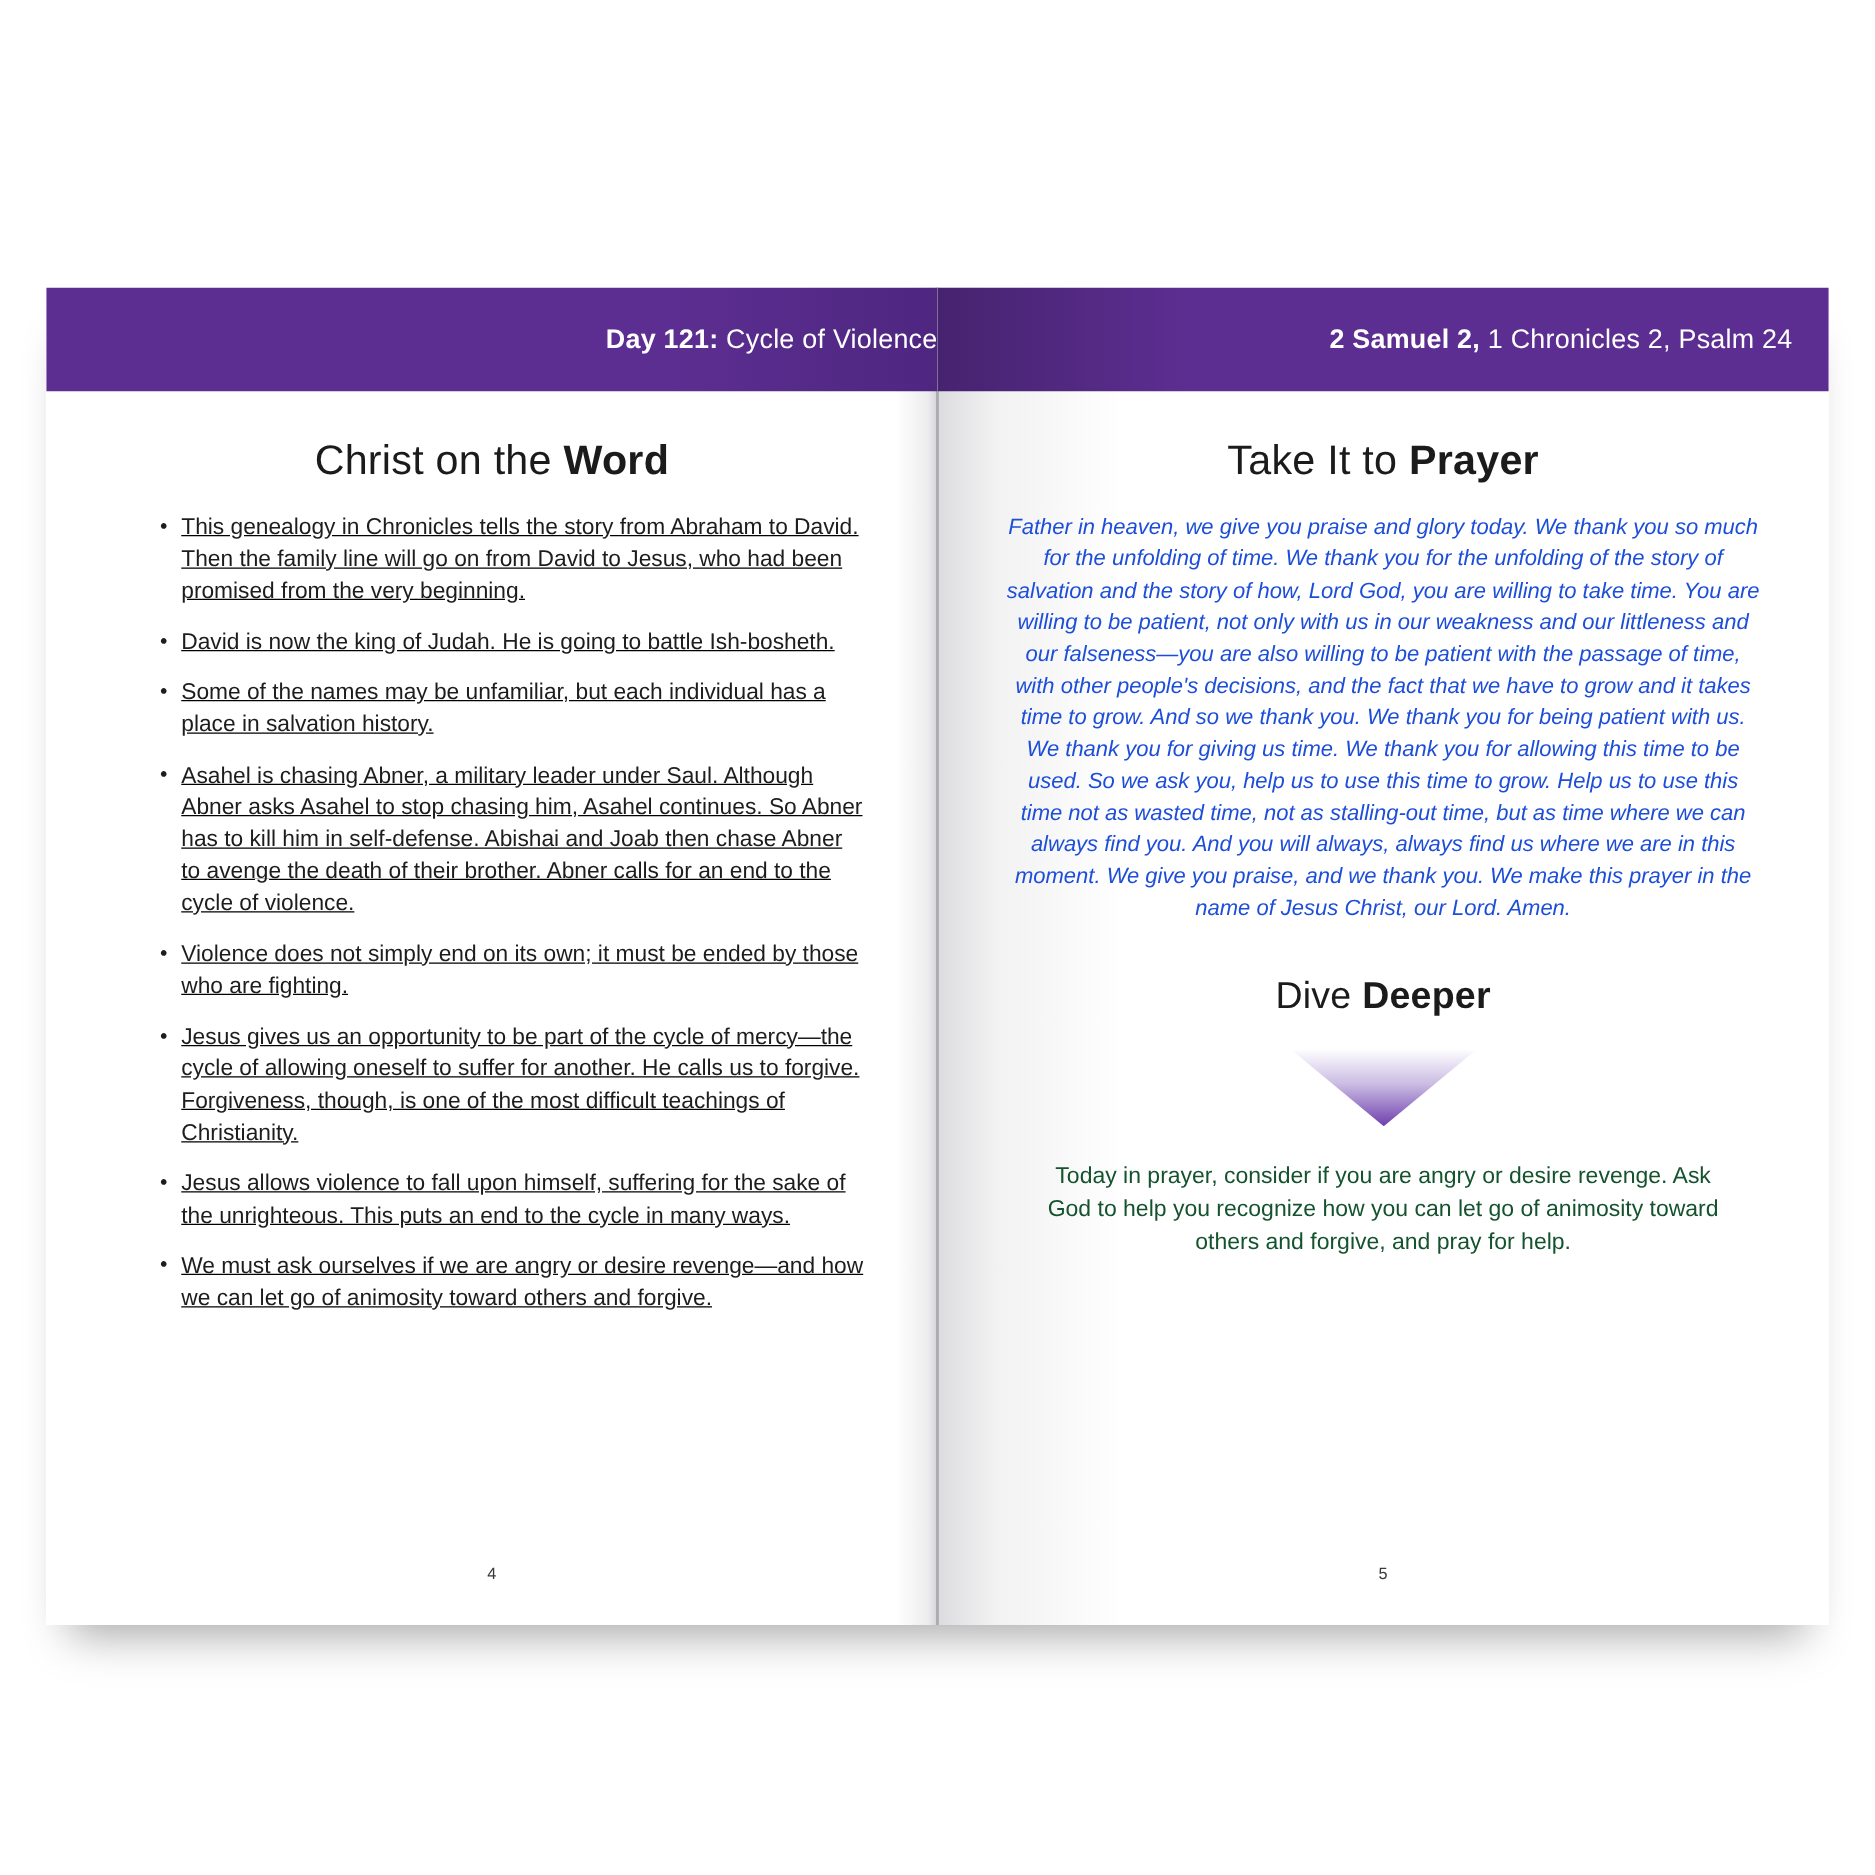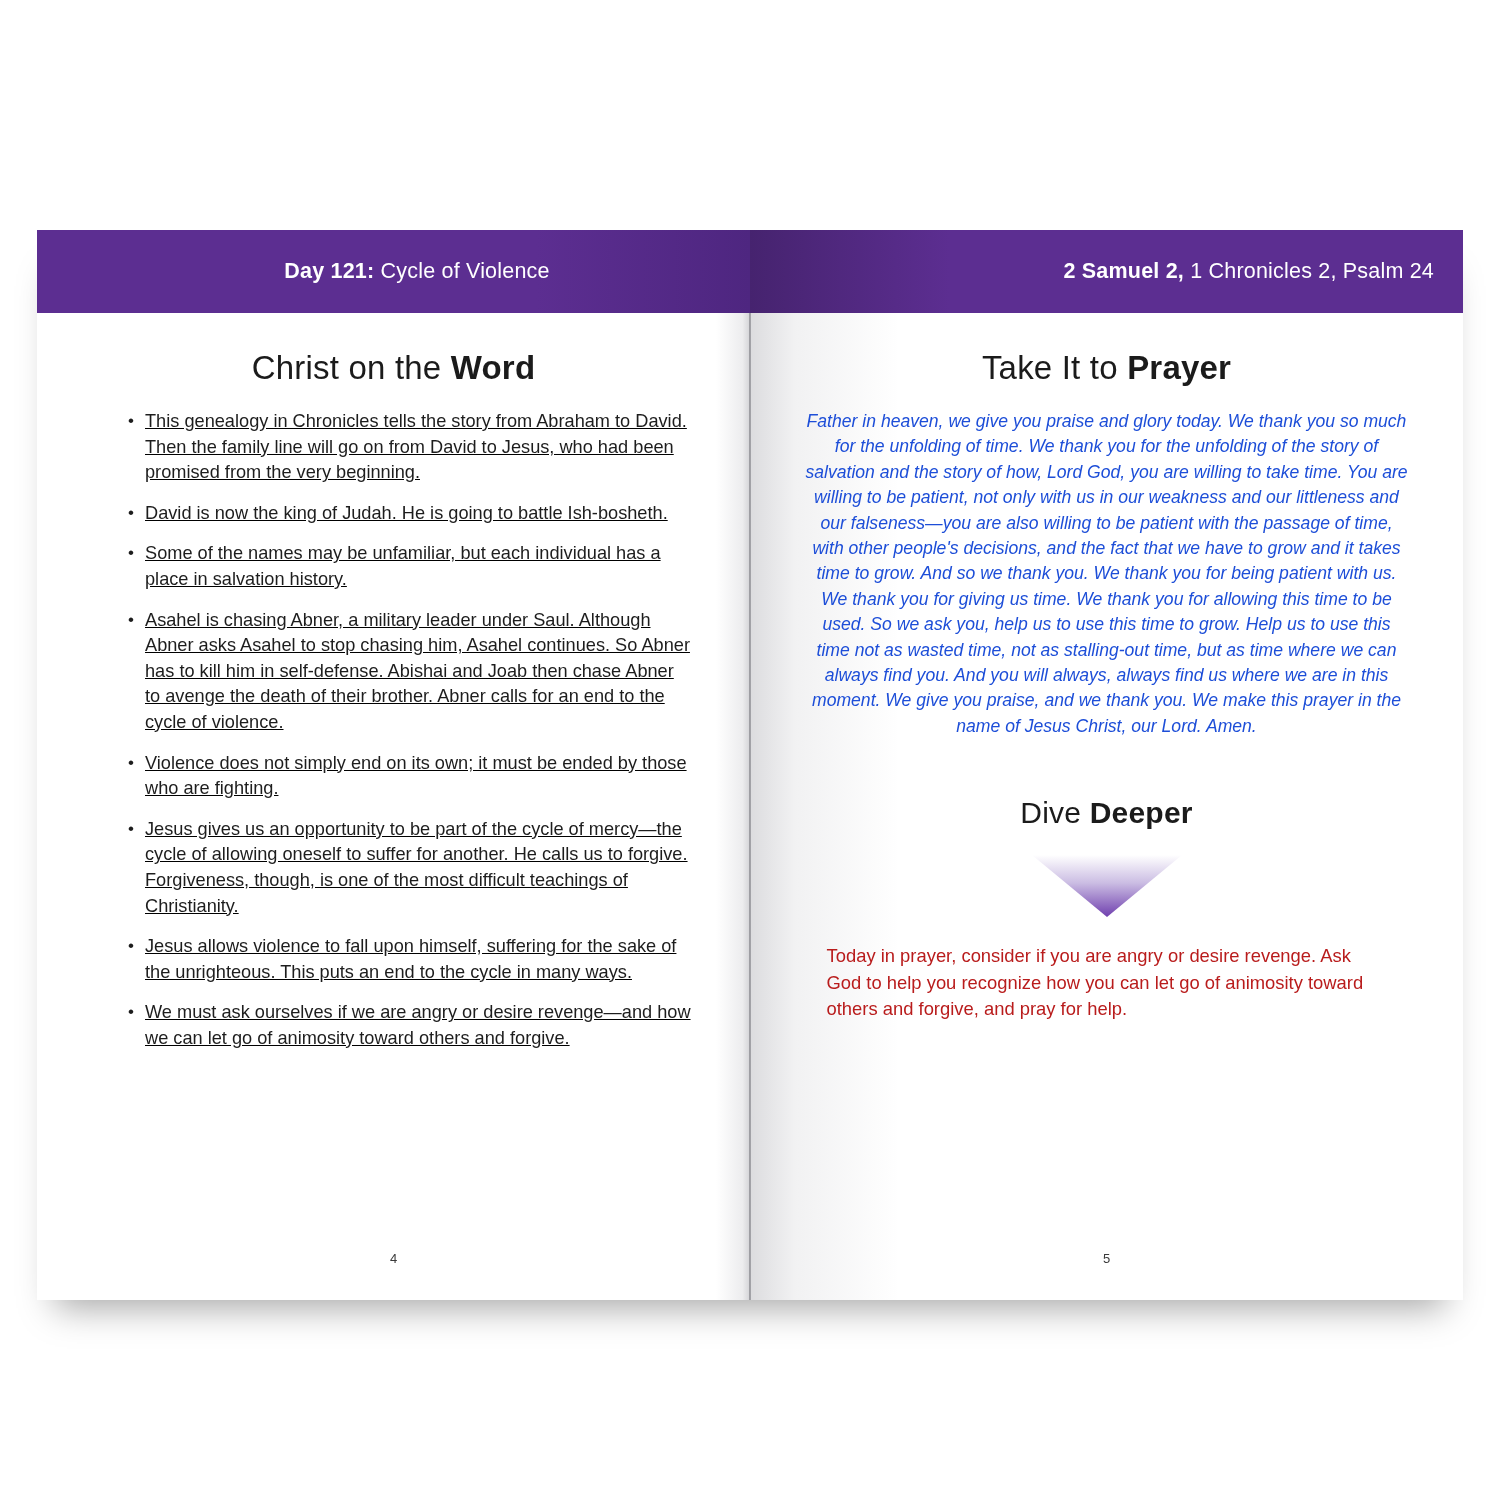--- a/index.html
+++ b/index.html
@@ -68,21 +68,21 @@
     height: 83px;
     background: #5b2d90;
     display: flex;
     align-items: center;
     color: #ffffff;
     z-index: 6;
   }
   .header-band.left {
     background: linear-gradient(to right, #5c2e91 0%, #5c2e91 70%, #4e2680 100%);
     padding-left: 47px;
-    justify-content: center;
+    justify-content: flex-end;
   }
   .header-band.right {
     background: linear-gradient(to left, #5c2e91 0%, #5c2e91 72%, #46236f 100%);
     padding-right: 29px;
     justify-content: flex-end;
   }
   .header-text {
     font-size: 21.5px;
     letter-spacing: 0.2px;
     white-space: nowrap;
@@ -136,36 +136,36 @@
     color: #1d4ed8;
     margin: 0 auto;
     width: 603px;
   }
 
   .dive-title {
     text-align: center;
     font-size: 30px;
     font-weight: 400;
     color: #1b1b1b;
-    margin-top: 57px;
+    margin-top: 41px;
     letter-spacing: 0.2px;
   }
   .dive-title b { font-weight: 700; }
 
   .triangle-wrap {
     display: flex;
     justify-content: center;
     margin-top: 8px;
   }
 
   .dive-text {
-    text-align: left;
+    text-align: center;
     font-size: 18.4px;
     line-height: 26.5px;
-    color: #b91c1c;
+    color: #14532d;
     margin: 26px auto 0 auto;
     width: 560px;
   }
 
   .folio {
     position: absolute;
     bottom: 34px;
     width: 100%;
     text-align: center;
     font-size: 13px;

